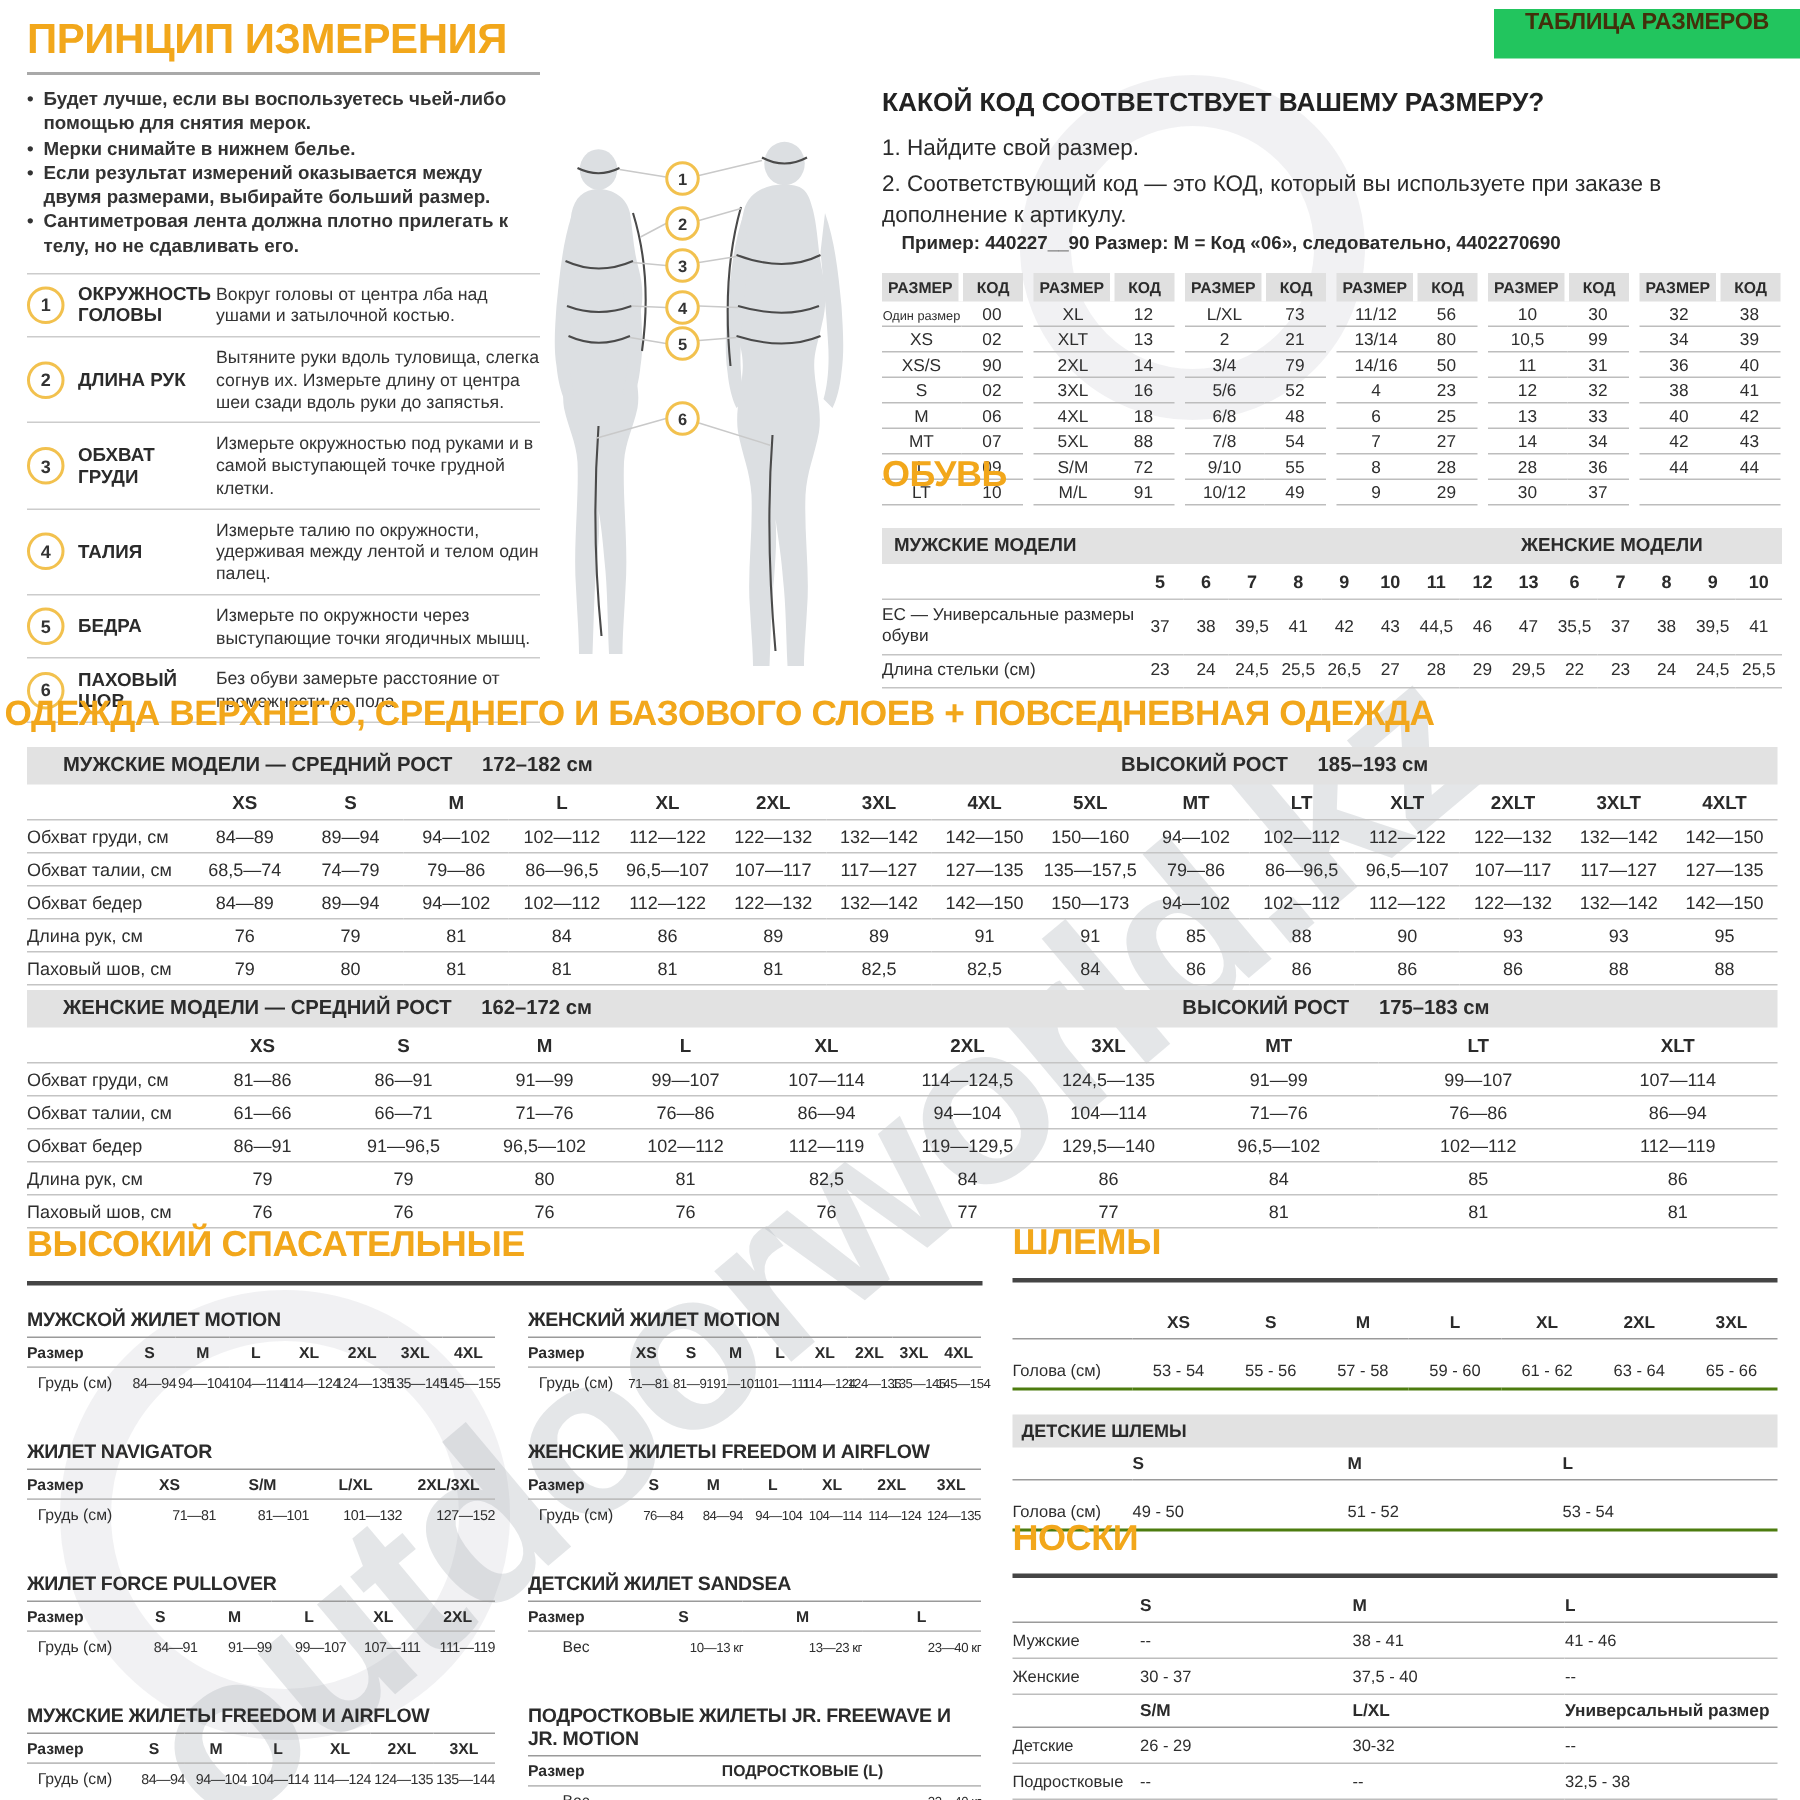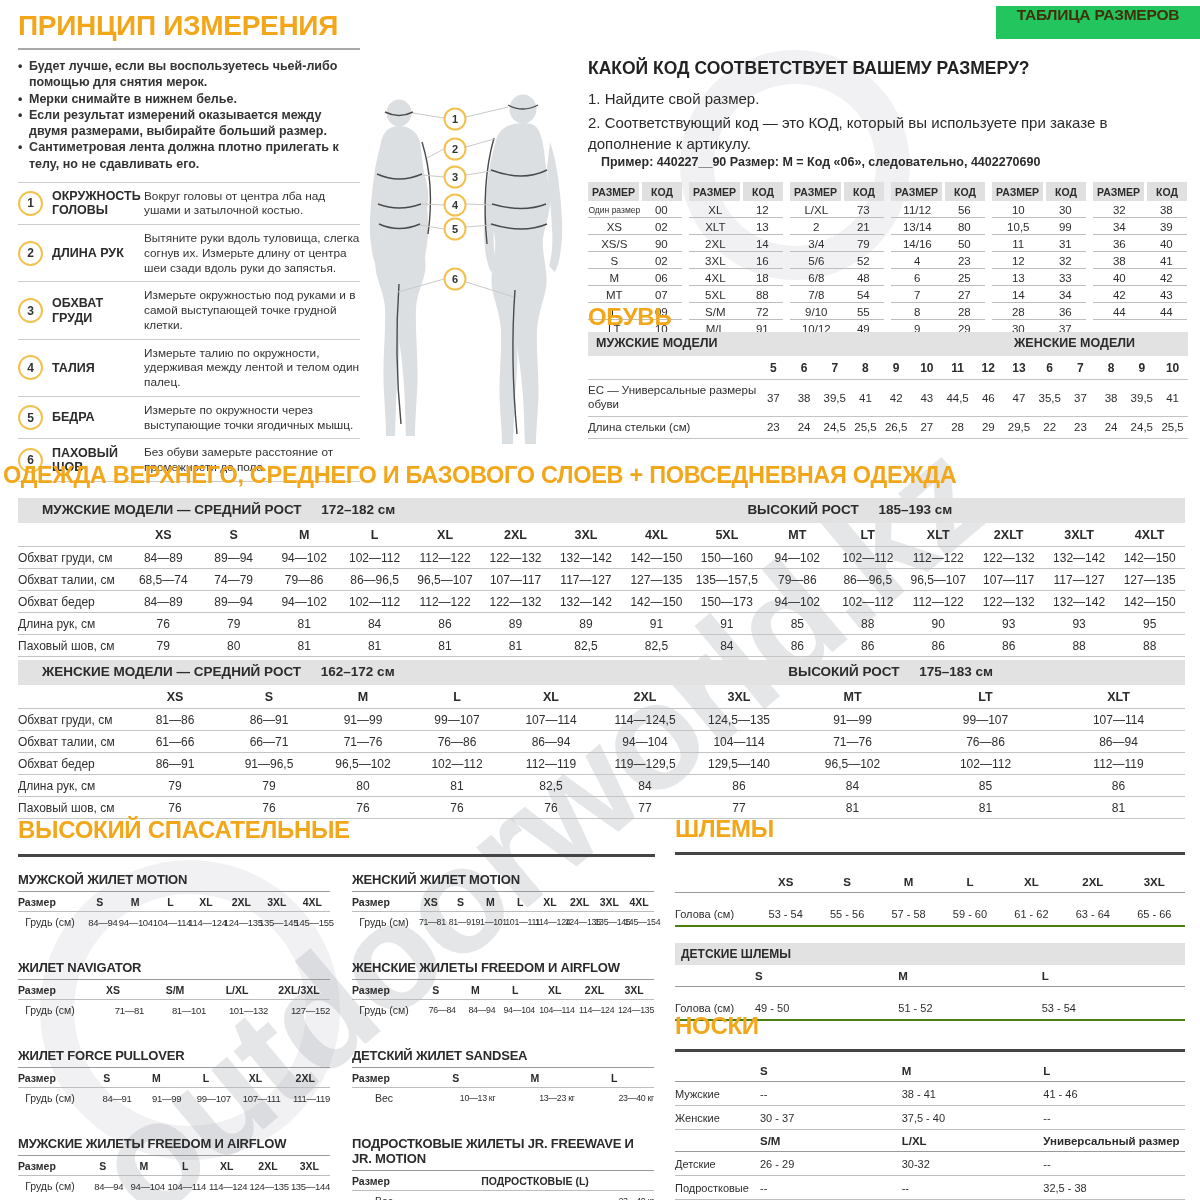--- a/index.html
+++ b/index.html
@@ -40,21 +40,21 @@
   table { border-collapse:collapse; width:100%; table-layout:fixed; }
   th,td { padding:0; font-weight:normal; }
   .code-tbl th { background:#e0e0e0; font-size:10.5px; font-weight:bold; color:#2b2b2b; padding:4px 0 3px; }
   .code-tbl th + th { border-left:3px solid #fff; }
   .code-tbl th:first-child { width:56%; }
   .code-tbl td { font-size:11.5px; text-align:center; color:#2e2e2e; padding:2px 0 1px; border-bottom:1px solid #bdbdbd; height:17px; }
   .code-grid .code-tbl:nth-child(1) tbody tr:first-child td:first-child { font-size:8.5px; }
 
   
   .shoes { left:588px; top:303px; width:600px; }
-  .graybar { margin-top:1px; height:24px; background:#e2e2e2; position:relative; }
+  .graybar { margin-top:21px; height:24px; background:#e2e2e2; position:relative; }
   .graybar span { position:absolute; top:4px; font-size:12.5px; font-weight:bold; color:#2b2b2b; }
   .shoes-tbl th { font-size:12px; font-weight:bold; color:#2b2b2b; padding:5px 0 4px; border-bottom:1px solid #c4c4c4; text-align:center; }
   .shoes-tbl td { font-size:11.5px; text-align:center; color:#2e2e2e; padding:4px 0; border-bottom:1px solid #c4c4c4; }
   .shoes-tbl th:first-child, .shoes-tbl td:first-child { text-align:left; width:170px; line-height:1.2; }
 
   
   .clothing-title { left:3px; top:462px; width:1170px; font-size:23.5px; }
   .bigwrap { left:18px; width:1167px; }
   .men-wrap { top:498px; } .women-wrap { top:660px; }
   .cbar { height:25px; background:#e2e2e2; position:relative; }

